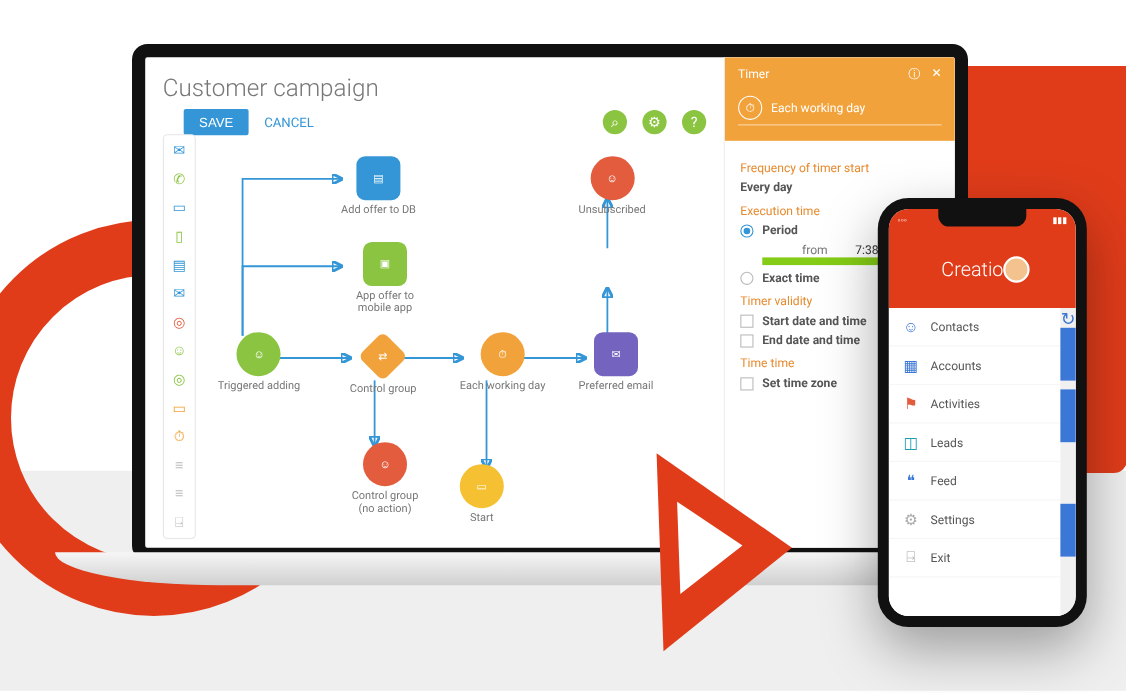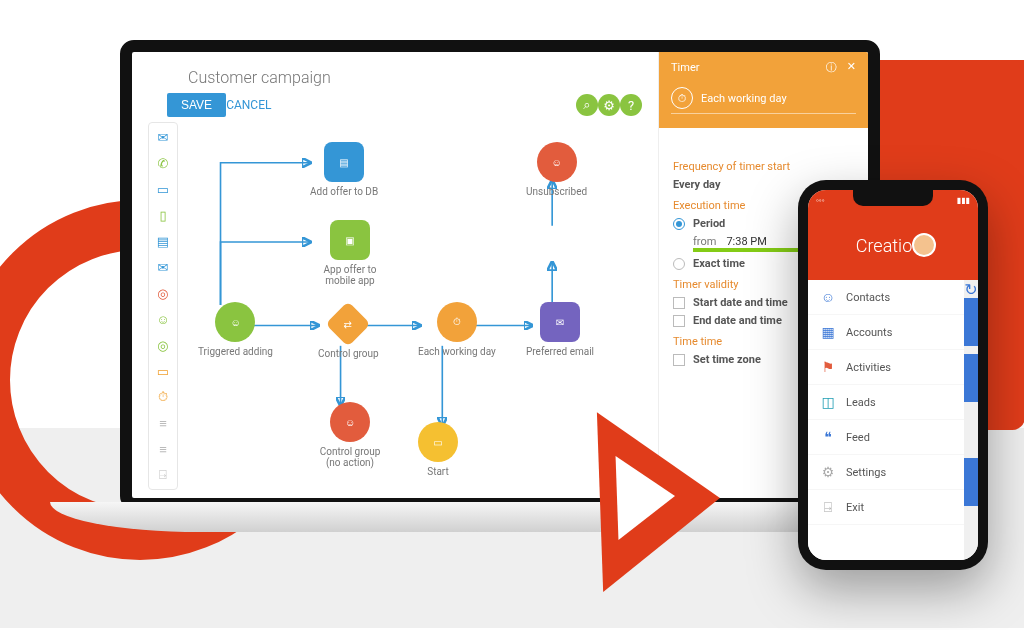--- a/index.html
+++ b/index.html
@@ -65,29 +65,29 @@
     position: relative;
   }
   .sidepanel {
     width: 210px;
     background: #fff;
     border-left: 1px solid #eee;
     font-size: 11px;
     color: #555;
   }
   .title {
-    font-size: 16px;
+    font-size: 22px;
     color: #777;
     font-weight: 300;
     margin-bottom: 6px;
-    margin-left: 40px;
   }
   .toolbar {
     display: flex;
     align-items: center;
+    gap: 14px;
     margin-bottom: 6px;
     padding-left: 19px;
   }
   .btn-save {
     background: #3496d6;
     color: #fff;
     border: none;
     padding: 5px 14px;
     font-size: 12px;
     border-radius: 2px;
@@ -181,33 +181,33 @@
   .sp-header .bar .right { display: flex; gap: 10px; }
   .sp-header .field {
     display: flex; align-items: center; gap: 8px;
     border-bottom: 1px solid rgba(255,255,255,.5);
     padding: 4px 0;
   }
   .sp-header .field .ic {
     width: 22px; height: 22px; border: 1.5px solid #fff; border-radius: 50%;
     display: flex; align-items: center; justify-content: center;
   }
-  .sp-body { padding: 10px 14px; margin-top: 14px; }
+  .sp-body { padding: 10px 14px; }
   .sp-sec-title { color: #e68a2e; font-size: 11px; margin: 8px 0 4px; }
   .sp-row { display: flex; align-items: center; gap: 8px; font-size: 11px; margin: 5px 0; color: #555; font-weight: bold; }
   .radio {
     width: 12px; height: 12px; border: 1.5px solid #3496d6; border-radius: 50%;
     display: inline-flex; align-items: center; justify-content: center;
   }
   .radio.checked::after { content:""; width:6px; height:6px; background:#3496d6; border-radius:50%; }
   .radio.unchecked { border-color: #bbb; }
   .chk { width: 12px; height: 12px; border: 1px solid #bbb; }
   .sp-time {
-    margin-left: 20px; border-bottom: 4px solid #84cc16;
-    display: flex; gap: 10px; font-size: 11px; color: #777;
+    margin-left: 20px; border-bottom: 7px solid #84cc16;
+    display: flex; gap: 25px; font-size: 11px; color: #777; justify-content: center;
   }
   
   .phone {
     position: absolute;
     right: 36px; top: 180px;
     width: 190px; height: 390px;
     background: #111;
     border-radius: 28px;
     padding: 10px;
     box-shadow: 0 20px 50px rgba(0,0,0,.35);

